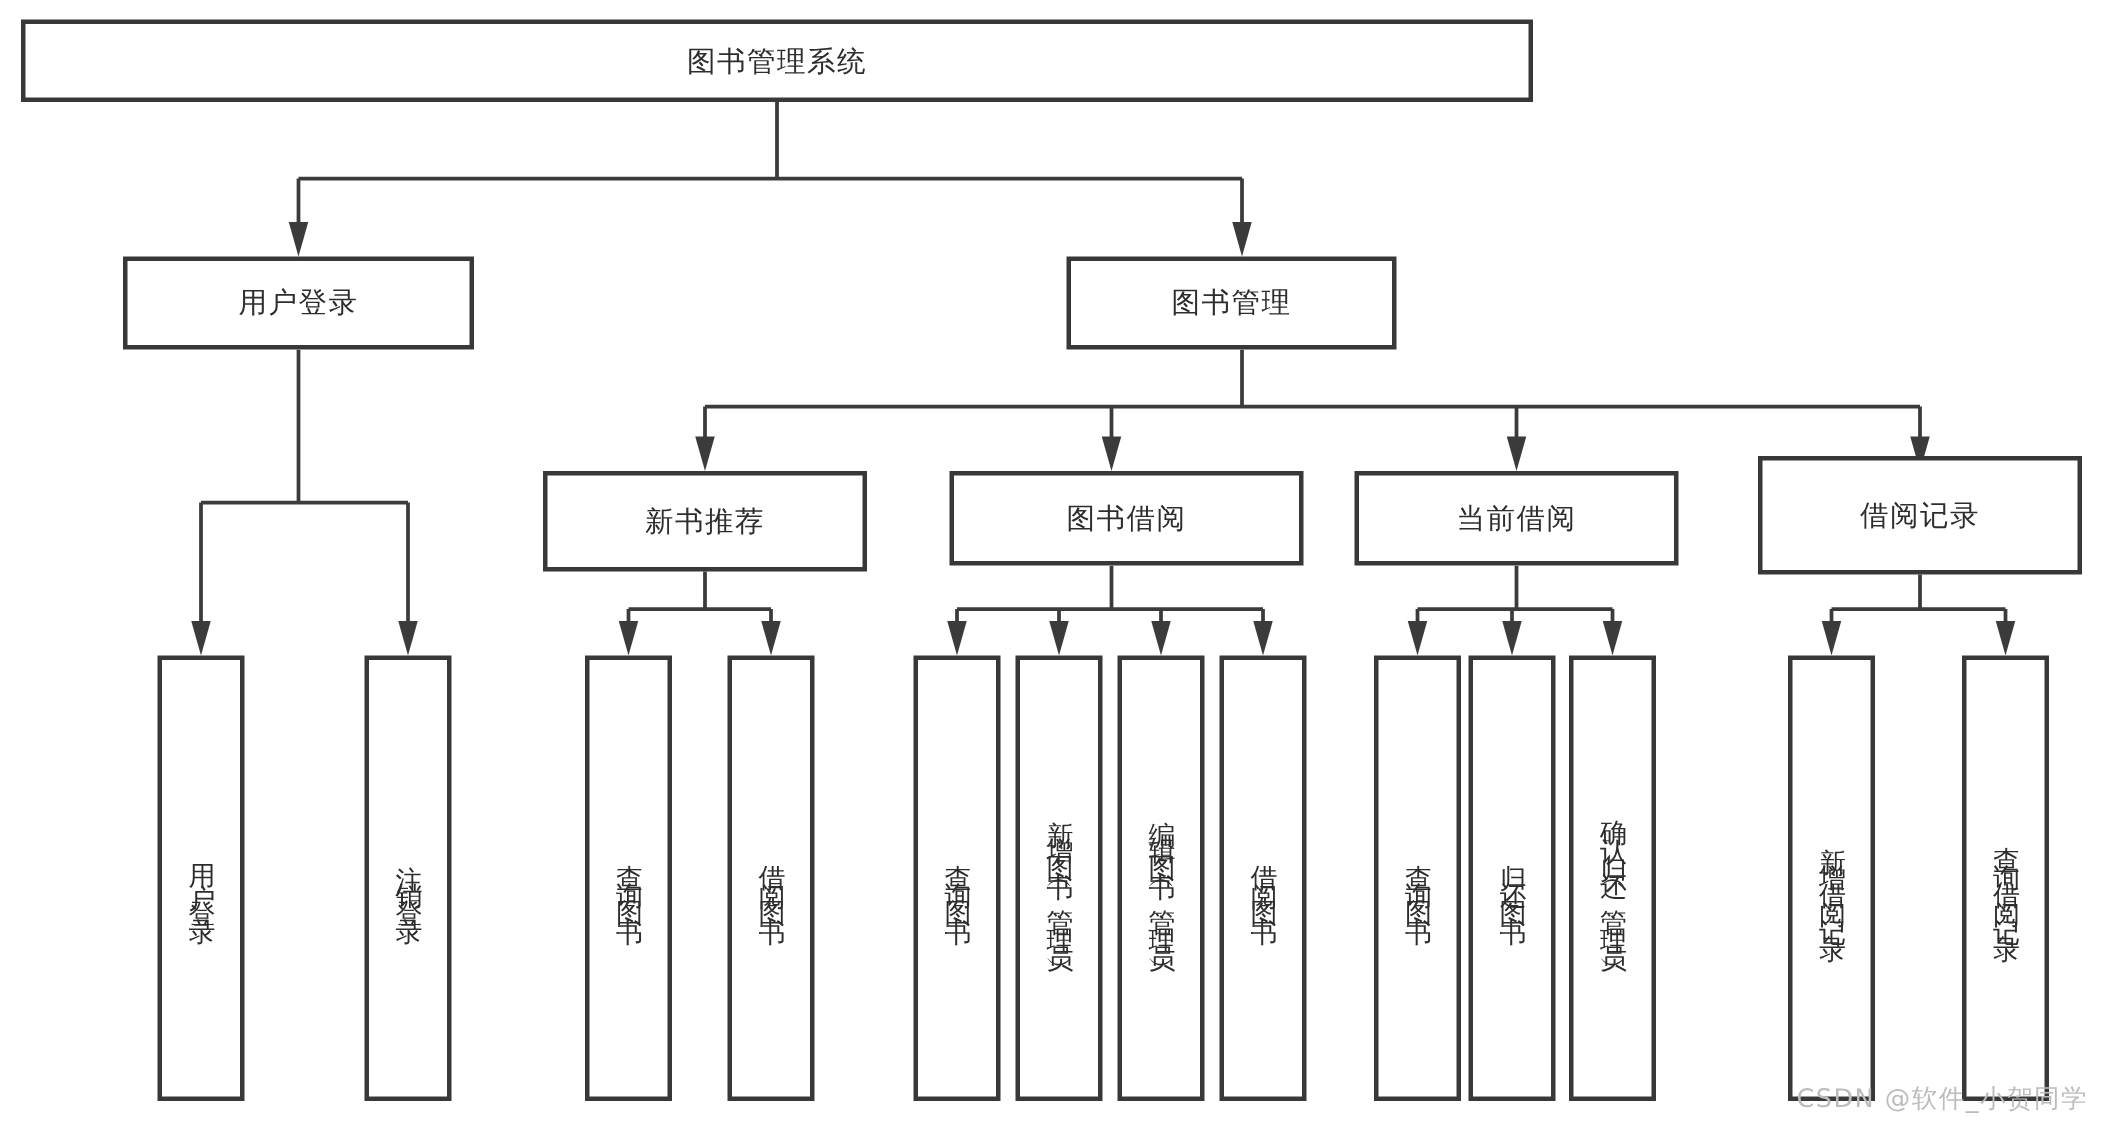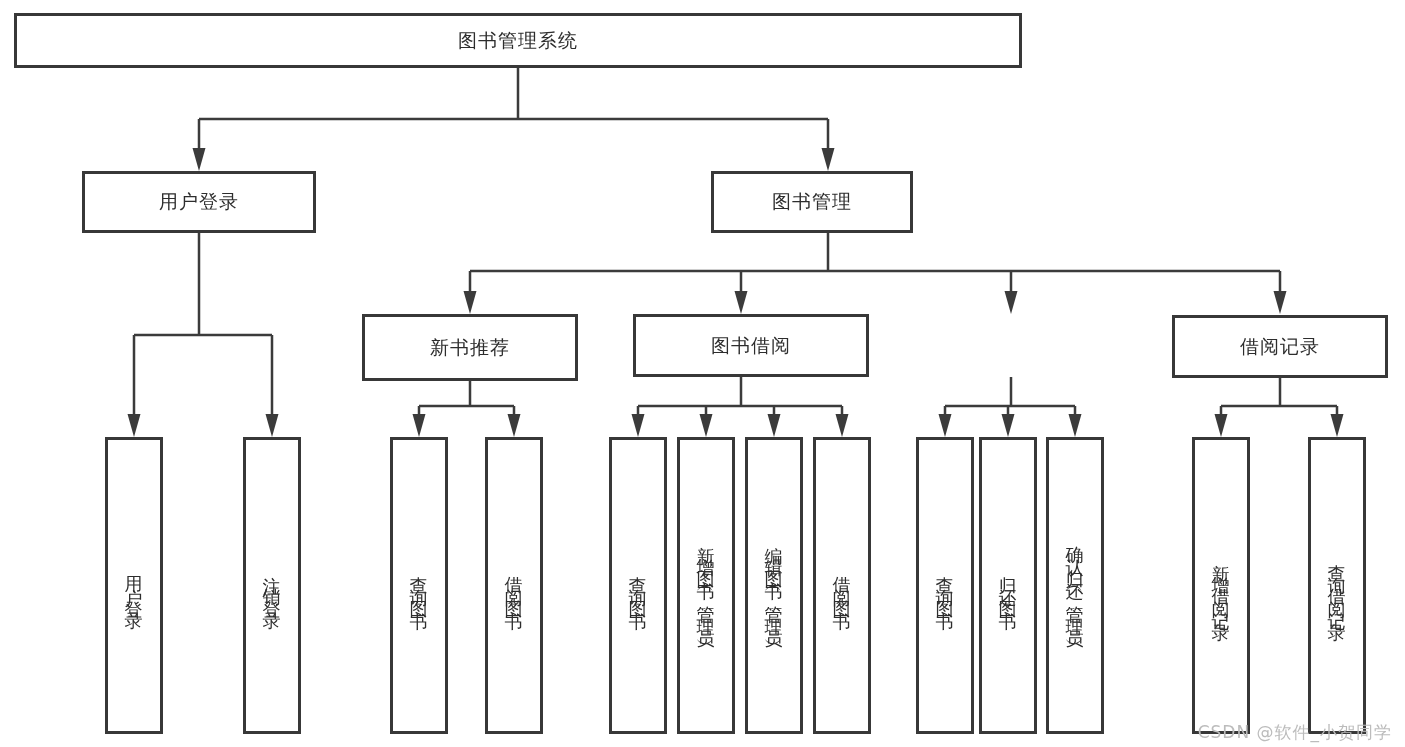--- a/index.html
+++ b/index.html
@@ -88,25 +88,26 @@
       <path d="M1001.5 414 H1014.5 L1008 437 Z"></path>
       <path d="M1068.5 414 H1081.5 L1075 437 Z"></path>
       <path d="M1214.5 414 H1227.5 L1221 437 Z"></path>
       <path d="M1330.5 414 H1343.5 L1337 437 Z"></path>
     </g>
   </svg>
 
   <div class="node hbox" style="left:14px; top:13px; width:1008px; height:55px;">图书管理系统</div>
 
   <div class="node hbox" style="left:82px; top:171px; width:234px; height:62px;">用户登录</div>
-  <div class="node hbox" style="left:711px; top:171px; width:202px; height:62px;">图书管理</div>
+  <div class="node hbox" style="left:711px; top:171px; width:220px; height:62px;">图书管理</div>
 
   <div class="node hbox" style="left:362px; top:314px; width:216px; height:67px;">新书推荐</div>
   <div class="node hbox" style="left:633px; top:314px; width:236px; height:63px;">图书借阅</div>
-  <div class="node hbox" style="left:1172px; top:315px; width:216px; height:63px;">借阅记录</div>
+  <div class="node hbox" style="left:903px; top:314px; width:216px; height:63px;">当前借阅</div>
+  <div class="node hbox" style="left:1172px; top:304px; width:216px; height:79px;">借阅记录</div>
 
   <div class="node vbox" style="left:105px;">用户登录</div>
   <div class="node vbox" style="left:243px;">注销登录</div>
 
   <div class="node vbox" style="left:390px;">查询图书</div>
   <div class="node vbox" style="left:485px;">借阅图书</div>
 
   <div class="node vbox" style="left:609px;">查询图书</div>
   <div class="node vbox" style="left:677px;">新增图书（管理员）</div>
   <div class="node vbox" style="left:745px;">编辑图书（管理员）</div>

